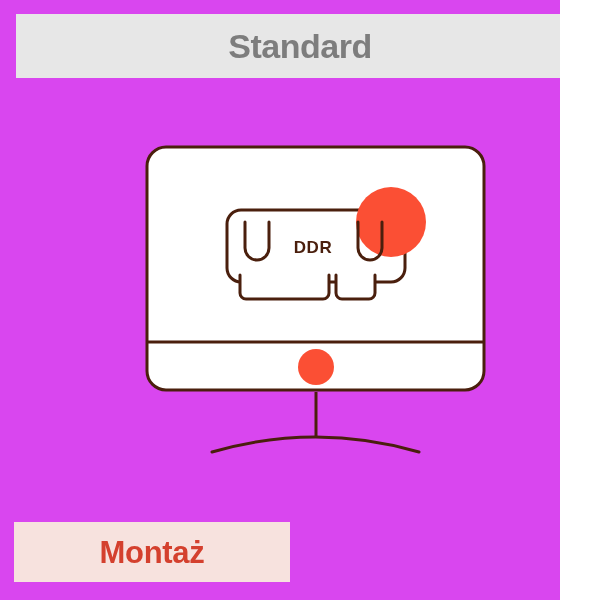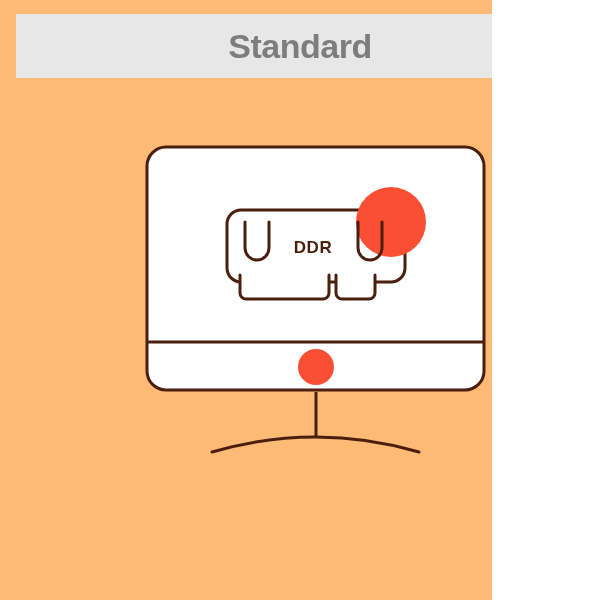--- a/index.html
+++ b/index.html
@@ -5,23 +5,23 @@
   html, body {
     margin: 0;
     padding: 0;
     background: #ffffff;
   }
   body {
     font-family: "Liberation Sans", sans-serif;
   }
   #canvas {
     position: relative;
-    width: 492px;
+    width: 560px;
     height: 600px;
-    background: #fdba74;
+    background: #d946ef;
     overflow: hidden;
     text-align: right;
   }
 
   
   .header-band {
     position: absolute;
     left: 16px;
     top: 14px;
     width: 568px;
@@ -113,14 +113,17 @@
 
       <circle cx="300" cy="277" r="18" fill="#fb4f34"></circle>
 
       <line x1="300" y1="302" x2="300" y2="348" stroke="#4a1f0d" stroke-width="3"></line>
 
       <path d="M196 362 Q300 332 403 362" fill="none" stroke="#4a1f0d" stroke-width="3" stroke-linecap="round"></path>
 
     </svg>
   </div>
 
+  <div class="footer-band">
+    <div class="footer-title">Montaż</div>
+  </div>
 
 </div>
 
 </body></html>

